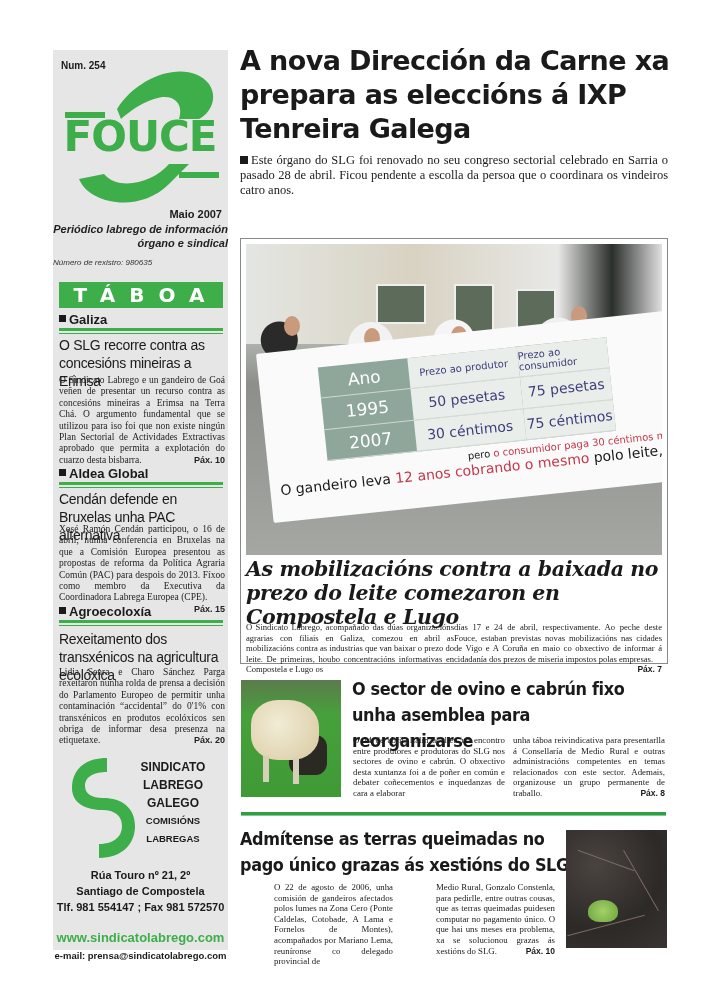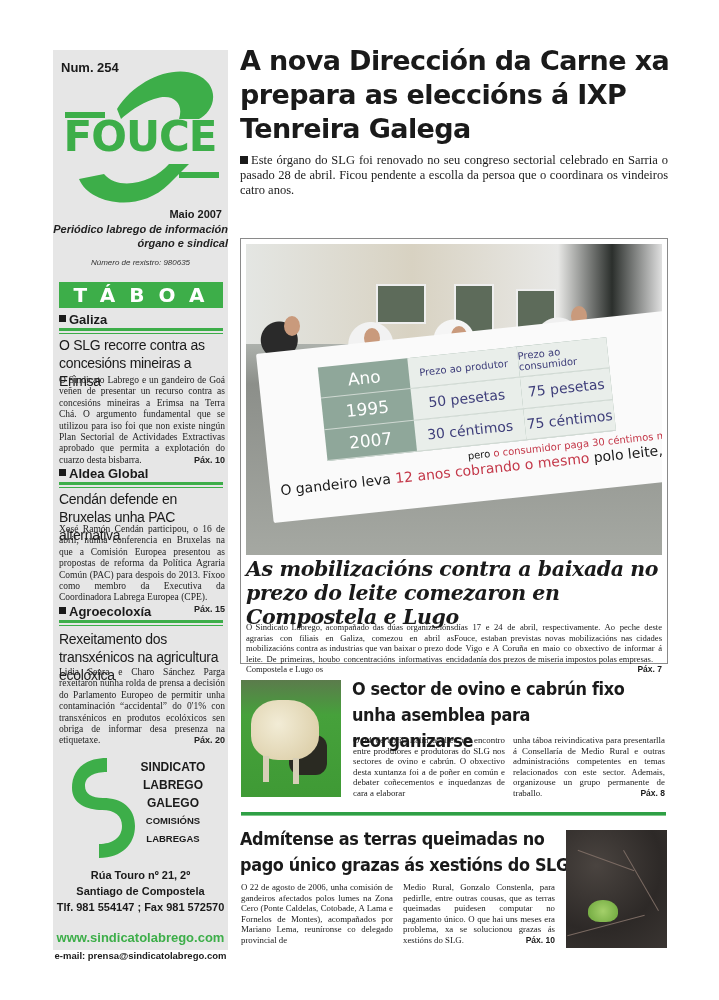--- a/index.html
+++ b/index.html
@@ -4,34 +4,34 @@
 <style>
   * { box-sizing: border-box; margin: 0; padding: 0; }
   html, body { width: 719px; height: 1000px; background: #ffffff; overflow: hidden; }
   body { position: relative; font-family: "Liberation Sans", sans-serif; color: #1a1a1a; }
 
   
   .sidebar {
     position: absolute; left: 53px; top: 50px; width: 175px; height: 900px;
     background: #e6e6e6;
   }
-  .issue-num { position: absolute; left: 8px; top: 10px; font-weight: bold; font-size: 13px; }
+  .issue-num { position: absolute; left: 8px; top: 10px; font-weight: bold; font-size: 10px; }
   .logo { position: absolute; left: 6px; top: 14px; width: 164px; height: 150px; }
   .logo-text {
     position: absolute; left: 6px; top: 66px; width: 162px; text-align: center;
     font-family: "DejaVu Sans", sans-serif; font-weight: bold; font-size: 42px;
     color: #3dae49; letter-spacing: -1px; line-height: 42px;
   }
   .issue-date { position: absolute; right: 6px; top: 150px; font-weight: bold; font-size: 11px; margin-top: 8px; }
   .tagline {
     position: absolute; left: 0; top: 172px; width: 175px; text-align: right;
     font-style: italic; font-weight: bold; font-size: 11px; line-height: 14px; color: #222;
   }
   .regno {
-    position: absolute; left: 0; top: 208px; width: 175px; text-align: center;
+    position: absolute; left: 0; top: 208px; width: 175px; text-align: left;
     font-style: italic; font-size: 8px; color: #333;
   }
   .taboa {
     position: absolute; left: 6px; top: 232px; width: 164px; height: 26px;
     background: #3dae49; color: #fff; font-weight: bold; font-size: 20px;
     letter-spacing: 14px; text-align: center; line-height: 26px; padding-left: 10px;
     font-family: "DejaVu Sans", sans-serif;
   }
   .sec-head {
     position: absolute; left: 6px; width: 164px; font-weight: bold; font-size: 13px;
@@ -137,21 +137,21 @@
   .ovino-col { flex: 1; font-family: "Liberation Serif", serif; font-size: 8.9px; line-height: 10.5px; text-align: justify; }
 
   .green-rule { position: absolute; left: 241px; top: 812px; width: 425px; height: 4px; border-top: 3px solid #2e9f45; border-bottom: 1px solid #7fc98a; }
 
   .burn-title {
     position: absolute; left: 240px; top: 826px; width: 340px;
     font-family: "DejaVu Sans", sans-serif; font-weight: bold; font-size: 17.5px; line-height: 26px; letter-spacing: -0.4px;
     transform: scaleX(0.92); transform-origin: left top; white-space: nowrap;
   }
   .burn-cols { position: absolute; left: 241px; top: 882px; width: 314px; display: flex; gap: 10px; }
-  .burn-col { flex: 1; font-family: "Liberation Serif", serif; font-size: 8.8px; line-height: 10.6px; text-align: justify; }
+  .burn-col { flex: 1; font-family: "Liberation Serif", serif; font-size: 8.8px; line-height: 10.6px; text-align: justify; margin-left: 33px; }
   .burn-photo {
     position: absolute; left: 566px; top: 830px; width: 101px; height: 118px; overflow: hidden;
     background: radial-gradient(circle at 30% 30%, #4a4440, #2d2927 60%, #3a3532);
   }
   .burn-photo .twig { position: absolute; height: 1px; background: #7a6a62; }
   .burn-photo .sprout { position: absolute; left: 22px; top: 70px; width: 30px; height: 22px; border-radius: 50% 50% 40% 40%; background: radial-gradient(circle, #a4d06a, #6ba53b); }
 </style>
 </head>
 <body>
 

